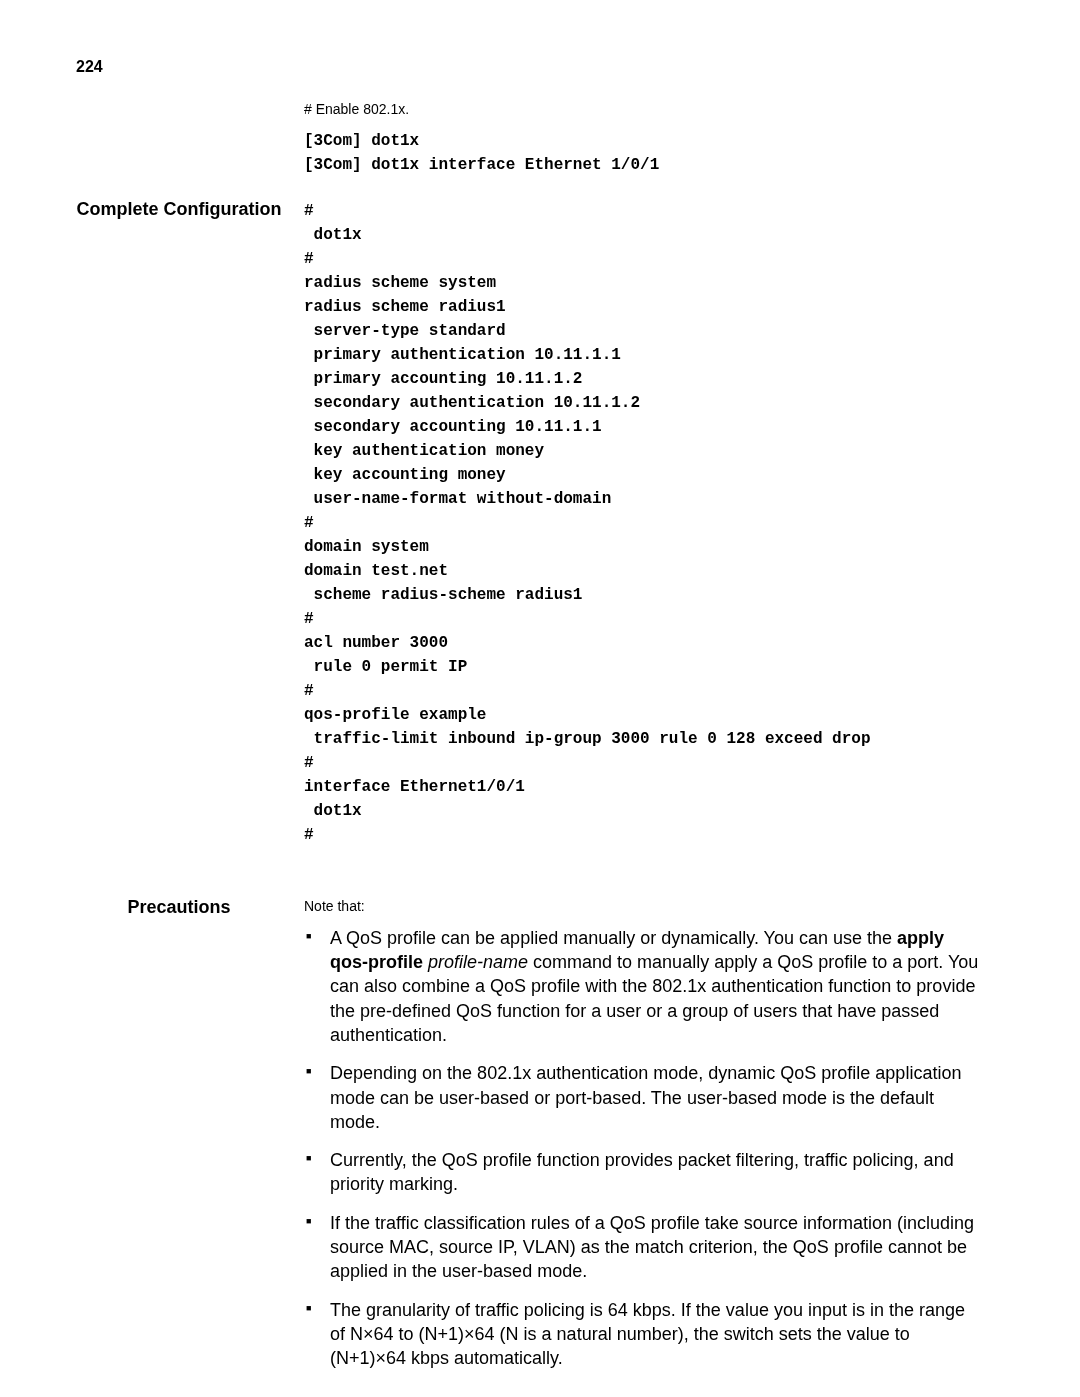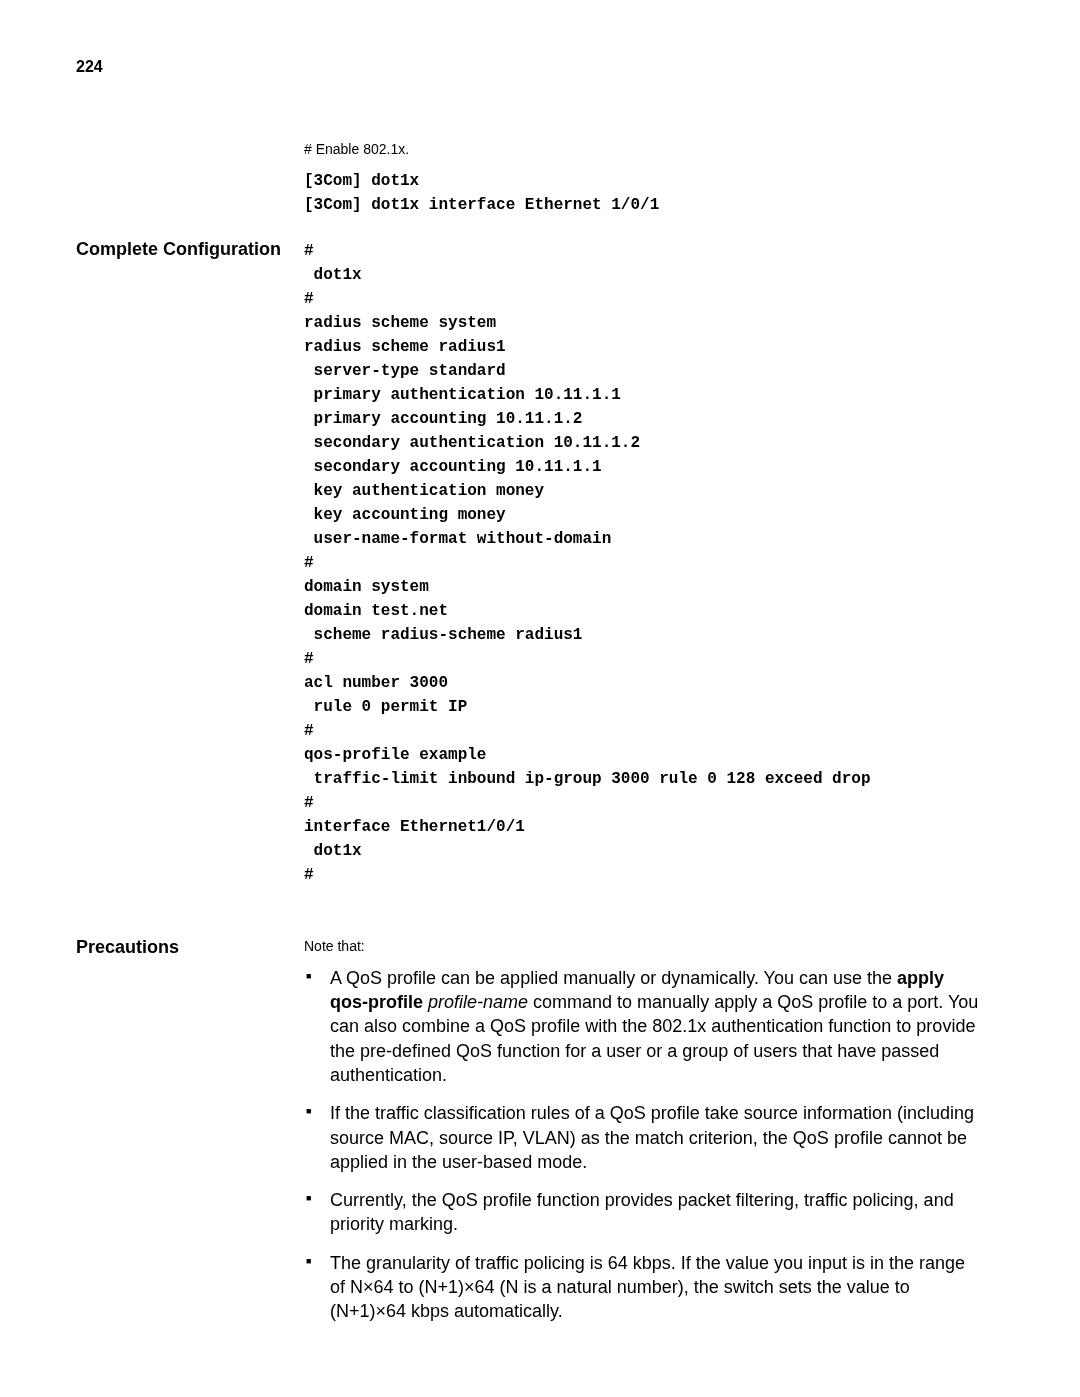--- a/index.html
+++ b/index.html
@@ -13,40 +13,40 @@
       background: #ffffff;
       font-family: Arial, Helvetica, sans-serif;
       font-size: 17px;
       color: #000;
       position: relative;
       padding: 58px 96px 60px 76px;
     }
     .header-line {
       display: flex;
       align-items: baseline;
-      margin-bottom: 64px;
+      margin-bottom: 24px;
     }
     .page-number {
       font-weight: bold;
       font-size: 16px;
       margin-right: 30px;
     }
     .chapter-header {
       font-size: 14px;
       font-variant: small-caps;
       letter-spacing: 0.5px;
     }
     .content-row {
       display: flex;
       margin-bottom: 0;
     }
     .left-col {
       width: 228px;
       flex-shrink: 0;
-      text-align: left;
+      text-align: center;
       padding-right: 22px;
     }
     .right-col {
       flex: 1;
     }
     .section-label {
       font-weight: bold;
       font-size: 18px;
     }
     .body-text {
@@ -148,23 +148,26 @@
   <div class="left-col">
     <span class="section-label">Precautions</span>
   </div>
   <div class="right-col">
     <div class="body-text">Note that:</div>
     <ul class="bullet-list">
       <li>
         <span>A QoS profile can be applied manually or dynamically. You can use the </span><span class="bold">apply qos-profile</span><span> </span><span class="italic">profile-name</span><span> command to manually apply a QoS profile to a port. You can also combine a QoS profile with the 802.1x authentication function to provide the pre-defined QoS function for a user or a group of users that have passed authentication.</span>
       </li>
       <li>
-        <span>If the traffic classification rules of a QoS profile take source information (including source MAC, source IP, VLAN) as the match criterion, the QoS profile cannot be applied in the user-based mode.</span>
+        <span>Depending on the 802.1x authentication mode, dynamic QoS profile application mode can be user-based or port-based. The user-based mode is the default mode.</span>
       </li>
       <li>
         <span>Currently, the QoS profile function provides packet filtering, traffic policing, and priority marking.</span>
+      </li>
+      <li>
+        <span>If the traffic classification rules of a QoS profile take source information (including source MAC, source IP, VLAN) as the match criterion, the QoS profile cannot be applied in the user-based mode.</span>
       </li>
       <li>
         <span>The granularity of traffic policing is 64 kbps. If the value you input is in the range of N×64 to (N+1)×64 (N is a natural number), the switch sets the value to (N+1)×64 kbps automatically.</span>
       </li>
     </ul>
   </div>
 </div>
 
 </body></html>

